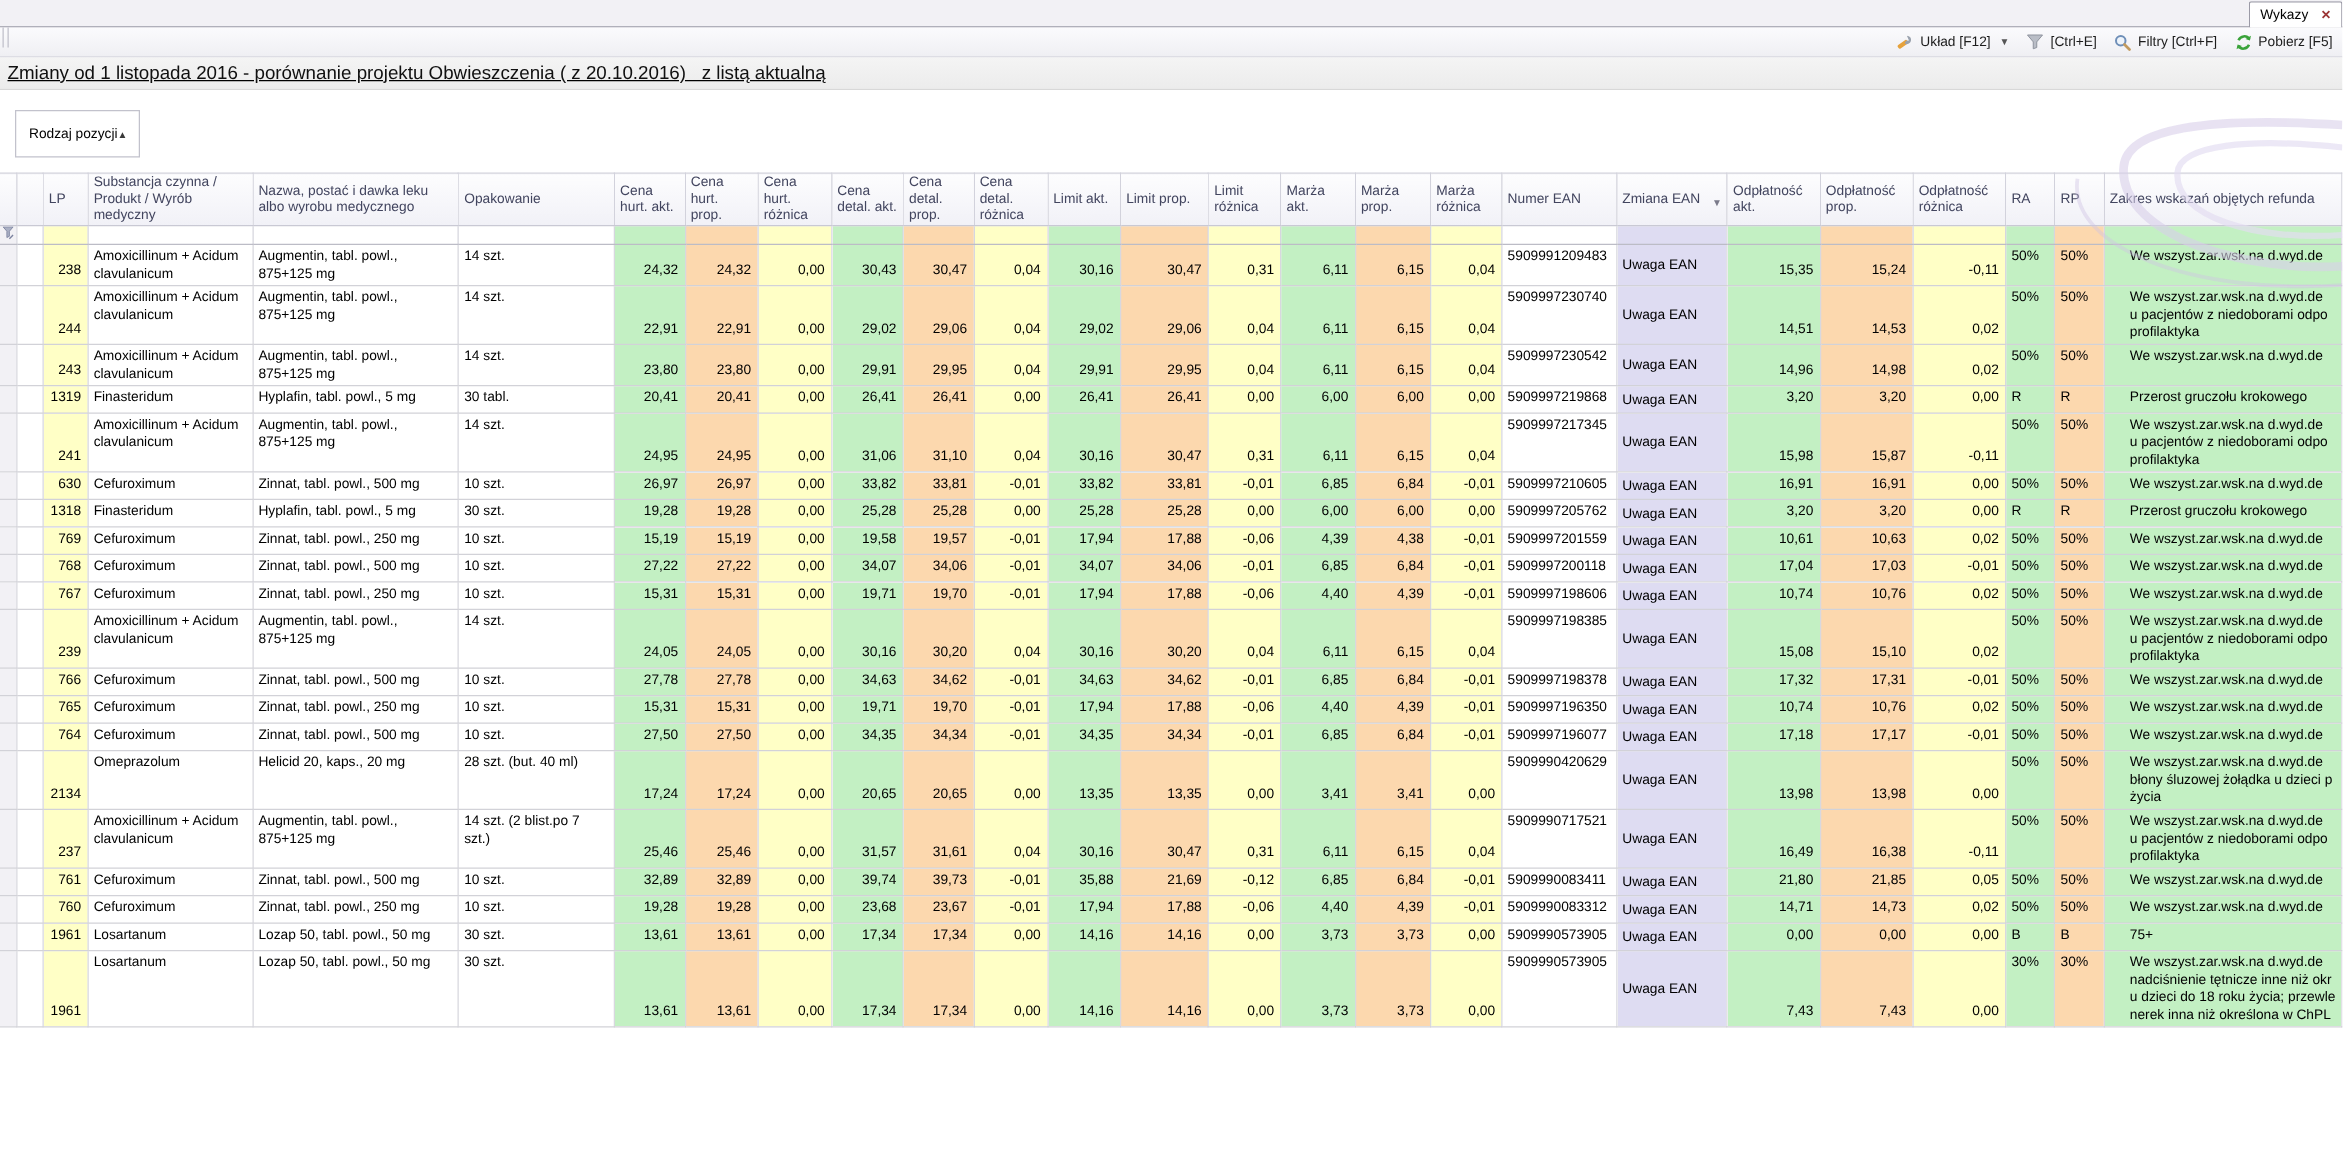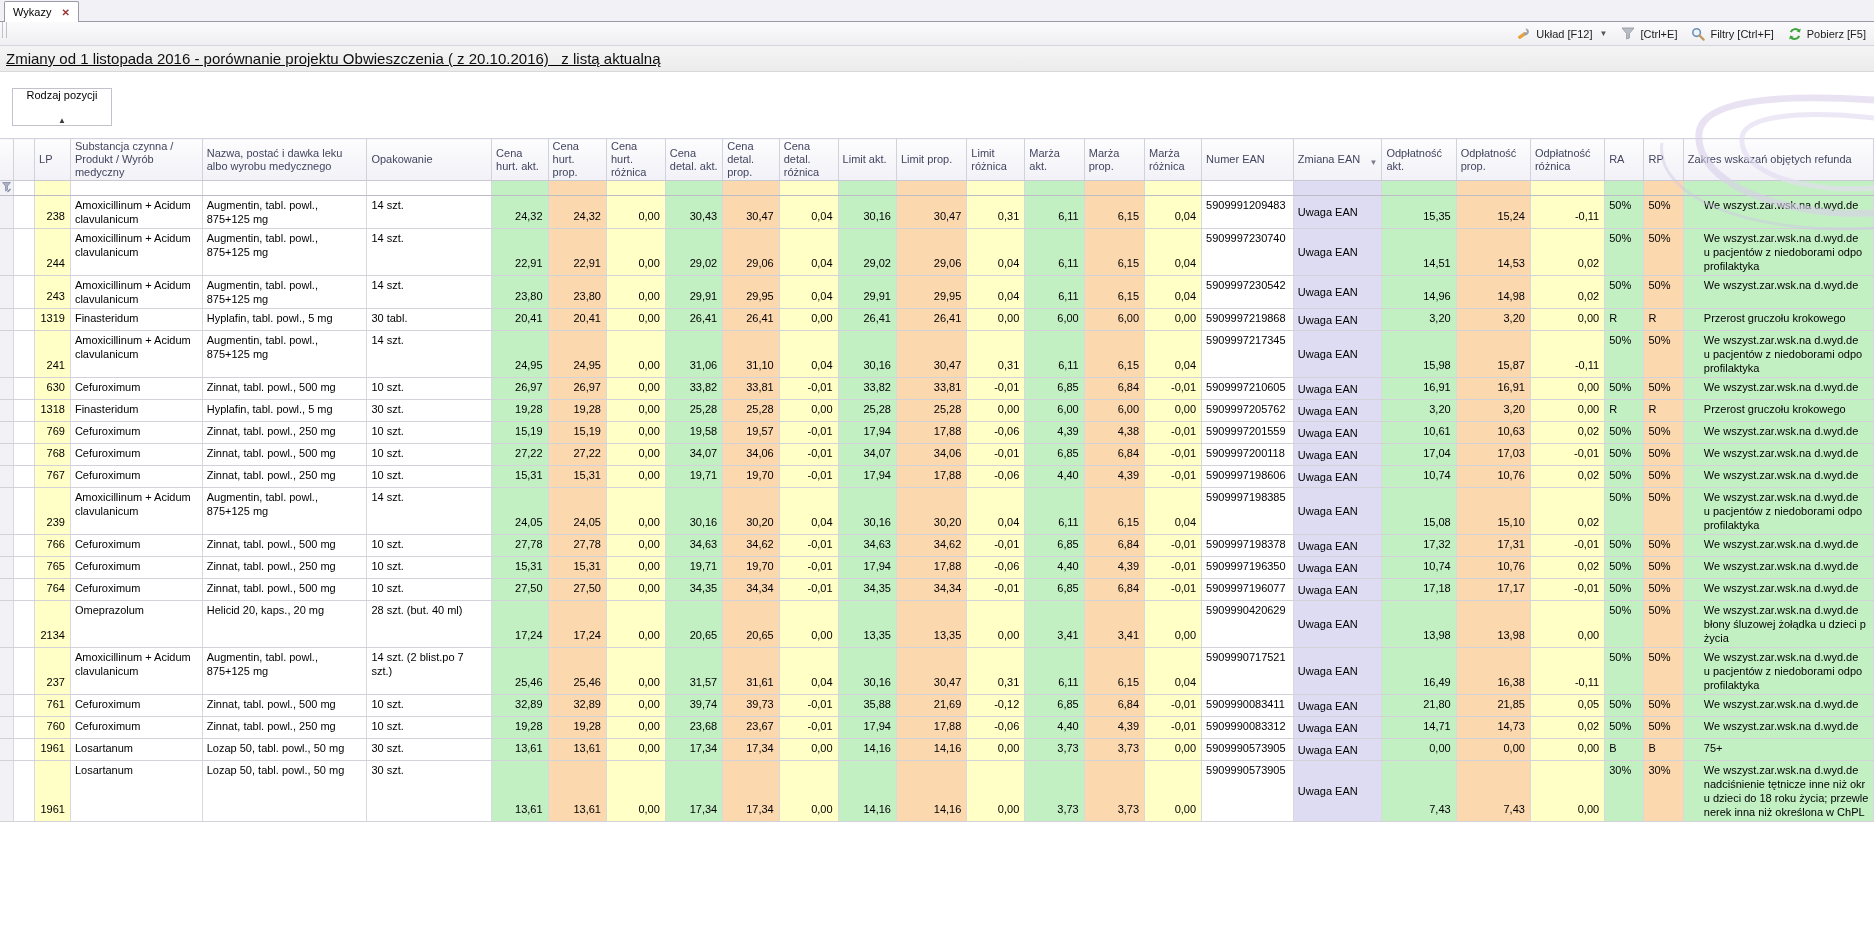--- a/index.html
+++ b/index.html
@@ -1,21 +1,21 @@
 <!DOCTYPE html>
 <html><head>
 <meta charset="utf-8">
 <style>
   * { margin:0; padding:0; box-sizing:border-box; }
   html,body { width:1874px; height:934px; overflow:hidden; background:#fff;
     font-family:"Liberation Sans", sans-serif; font-size:11px; color:#000; }
 
   
   .tabbar { height:22px; background:#f2f1f5; border-bottom:1px solid #9b9aa6;
-    display:flex; align-items:flex-end; padding-left:4px; }
+    display:flex; align-items:flex-end; padding-left:4px;justify-content:flex-end; }
   .tab { height:21px; background:#fff; border:1px solid #9b9aa6; border-bottom:none;
     border-radius:2px 2px 0 0; display:flex; align-items:center; gap:10px;
     padding:0 8px; position:relative; top:1px; }
   .tab-close { color:#9b3434; font-weight:bold; font-size:10px; cursor:default; }
 
   
   .toolbar { height:24px; background:linear-gradient(#fbfbfd,#efeff3);
     border-bottom:1px solid #d4d4dc; display:flex; }
   .grip { width:5px; height:16px; margin-left:2px;
     border-left:1px solid #c0c0ca; border-right:1px solid #c0c0ca; }
@@ -25,21 +25,21 @@
   .ticon { display:inline-block; }
 
   
   .titlebar { height:26px; background:linear-gradient(#f4f4f4,#ececec);
     border-bottom:1px solid #d8d8d8; display:flex; align-items:center; padding-left:6px;text-decoration:underline; }
   .titlebar span { font-size:15px; color:#101010; white-space:pre; }
 
   
   .btn-row { padding:16px 0 12px 12px; }
   .rodzaj-btn { width:100px; height:38px; background:#fff; border:1px solid #c2c2cc;
-    display:flex; align-items:center; justify-content:space-between; padding:0 9px; cursor:default;flex-direction:column; }
+    display:flex; align-items:center; justify-content:flex-end; padding:0 9px; cursor:default; }
   .rodzaj-btn .arrow { font-size:8px; color:#3a3a3a; }
 
   
   .gridwrap { position:relative; }
   table { border-collapse:collapse; table-layout:fixed; }
   th, td { overflow:hidden; }
   th { height:40px; background:linear-gradient(#fdfdfe,#f1f1f7);
     border-right:1px solid #d2d2dc; border-top:1px solid #d2d2dc; border-bottom:1px solid #c9c9d4;
     color:#42455f; font-weight:normal; text-align:left; vertical-align:middle;
     padding:1px 4px; line-height:13px; position:relative; }

